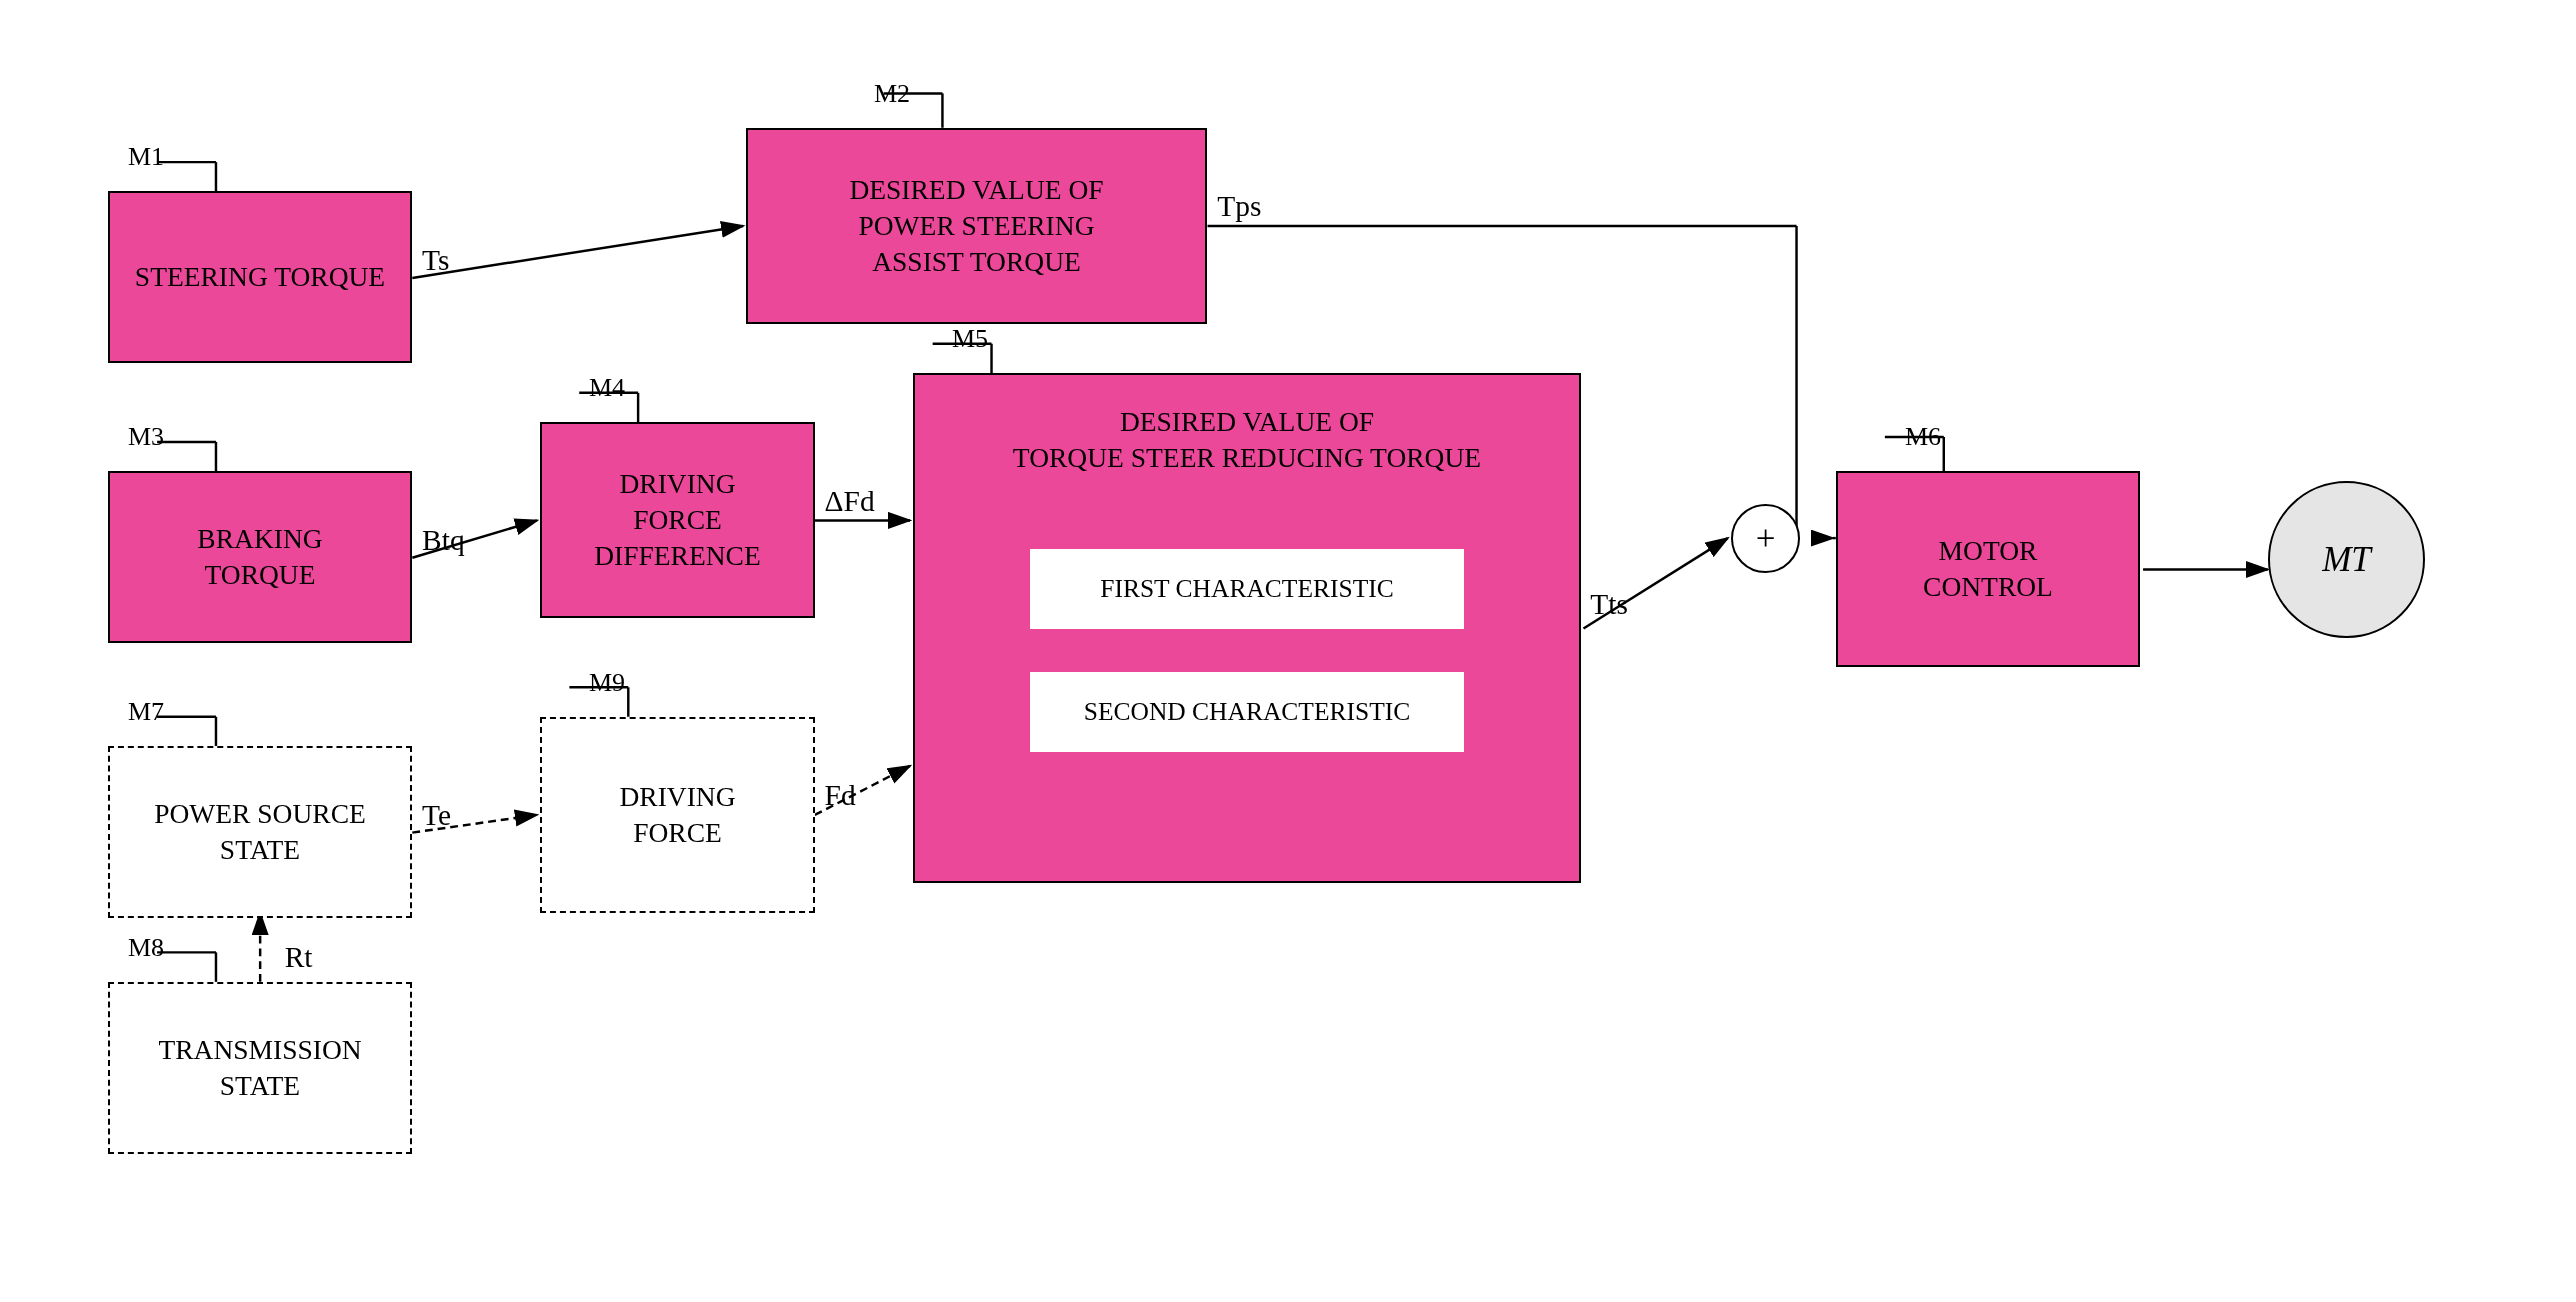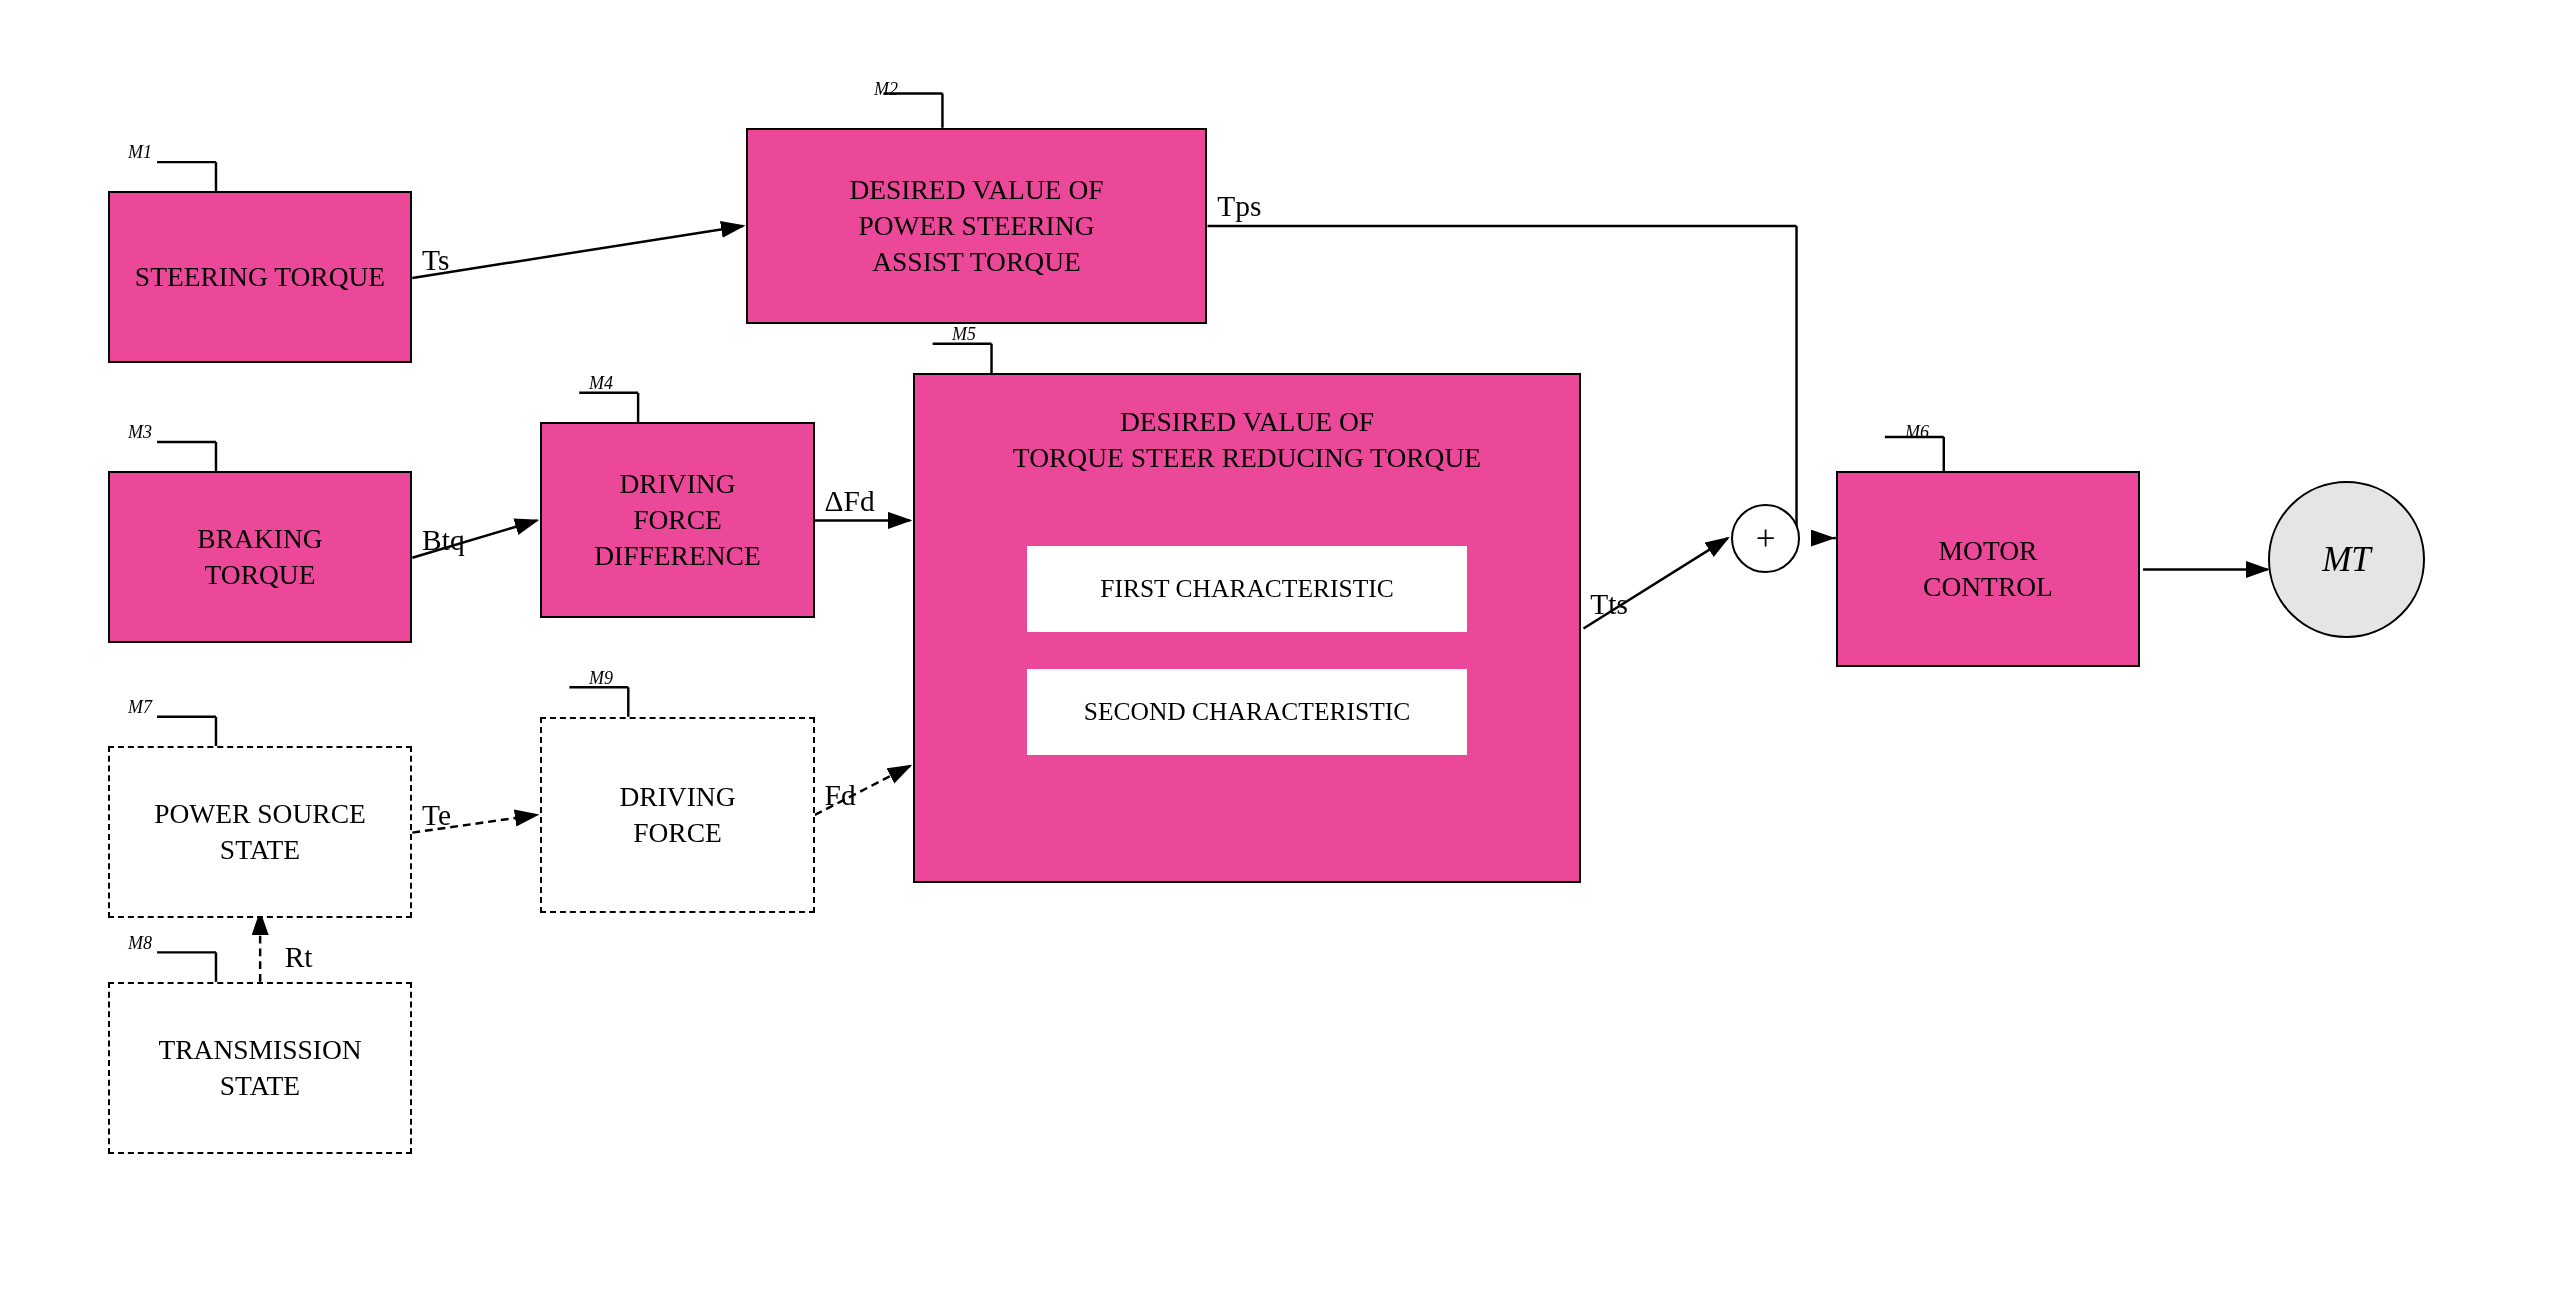--- a/index.html
+++ b/index.html
@@ -36,24 +36,23 @@
       align-items: center;
       justify-content: center;
       text-align: center;
       font-size: 27.5px;
       font-weight: normal;
       background: #fff;
       line-height: 1.3;
     }
     .label {
       position: absolute;
-      font-size: 18px;
+      font-size: 26px;
       background: transparent;
       white-space: nowrap;
-      font-style: italic;
     }
     .circle {
       position: absolute;
       border: 2.9px solid #000;
       border-radius: 50%;
       display: flex;
       align-items: center;
       justify-content: center;
       font-size: 27.5px;
       background: #e5e5e5;
@@ -72,21 +71,21 @@
     }
     svg.arrows {
       position: absolute;
       top: 0; left: 0;
       width: 2576px;
       height: 1303px;
       pointer-events: none;
     }
     .inner-block {
       position: absolute;
-      border: 1px solid #ec4899;
+      border: 4px solid #ec4899;
       display: flex;
       align-items: center;
       justify-content: center;
       text-align: center;
       font-size: 25.5px;
       background: #fff;
     }
   </style>
 </head>
 <body>

